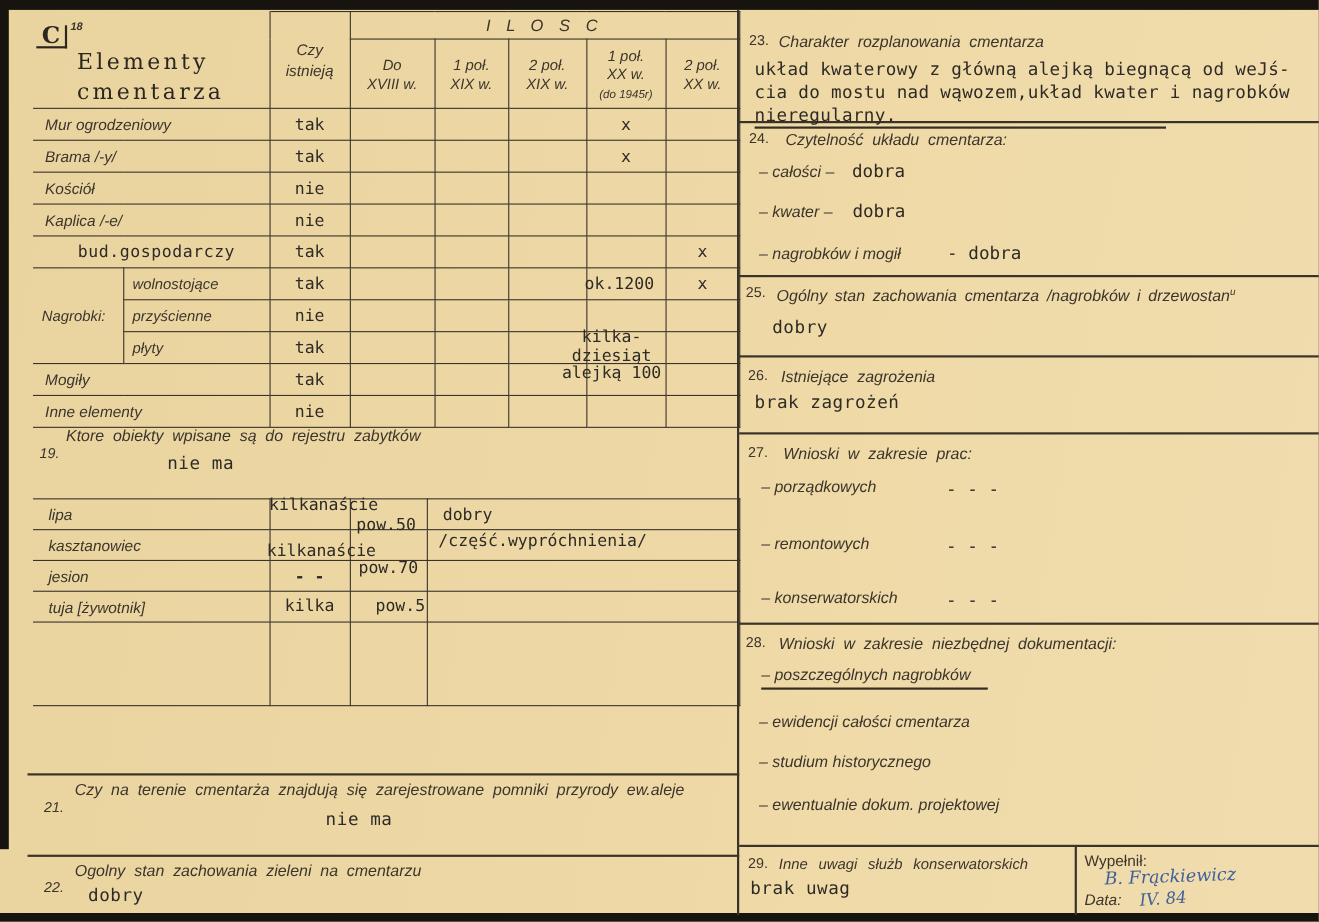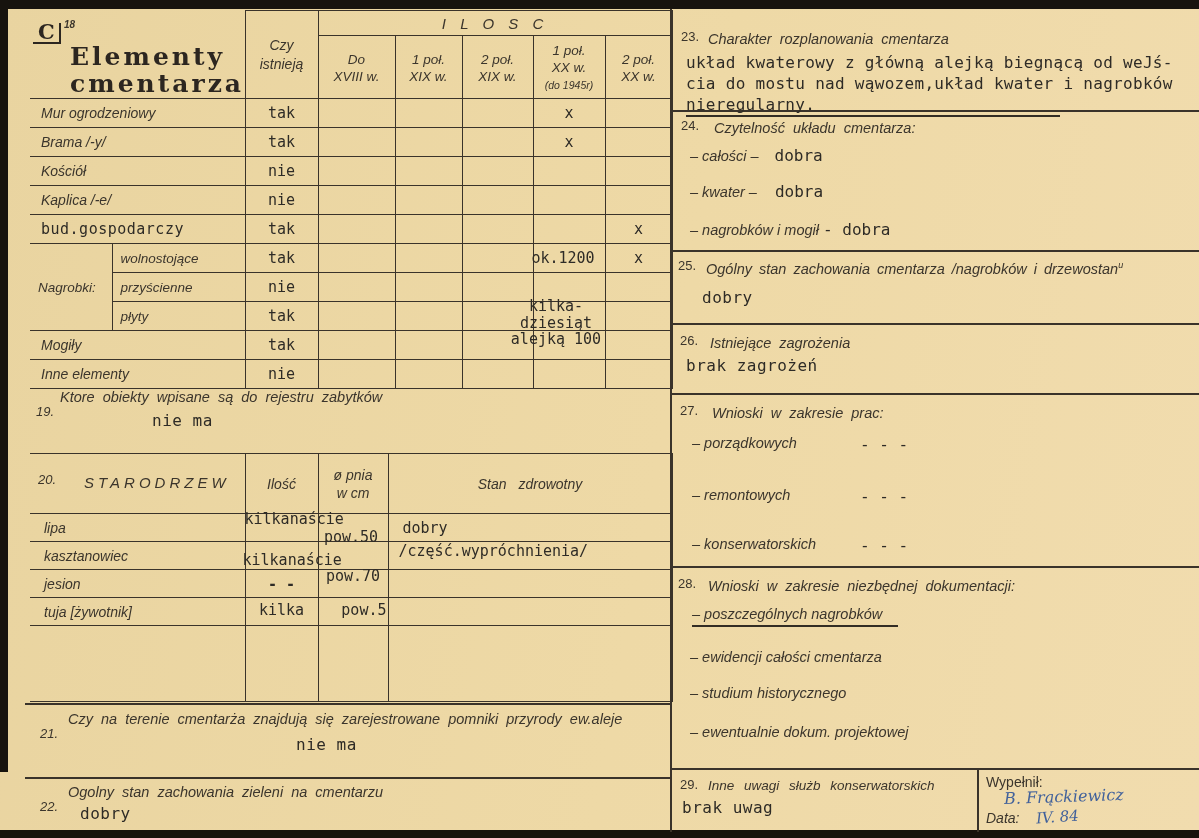--- a/index.html
+++ b/index.html
@@ -6,21 +6,21 @@
   .page{position:relative;width:1199px;height:838px;overflow:hidden;
         background:linear-gradient(100deg,#e9d4a0 0%,#eed9a6 55%,#f1dcae 100%);
         font-family:"Liberation Sans",sans-serif;color:#3b352c;}
   
   .edge{position:absolute;background:#17130e;}
   .edge-top{left:0;top:0;width:1199px;height:9px;}
   .edge-bottom{left:0;top:830px;width:1199px;height:8px;}
   .edge-left{left:0;top:0;width:8px;height:772px;}
   
   .pp{font-family:"Liberation Sans",sans-serif;font-style:italic;color:#3b352c;}
-  .tt{font-family:"DejaVu Sans Mono",monospace;color:#2e2b26;letter-spacing:.5px;}
+  .tt{font-family:"DejaVu Sans Mono",monospace;color:#2e2b26;letter-spacing:.5px;text-align:center;}
   .hh{font-family:"DejaVu Serif",serif;font-style:italic;color:#41619b;}
   .num{font-style:italic;font-size:13px;color:#3b352c;margin-top:14px;}
   
   .hrule{position:absolute;height:0;border-top:2px solid #3a332a;}
   .vrule{position:absolute;width:0;border-left:2px solid #3a332a;}
   
   table.grid{position:absolute;border-collapse:collapse;table-layout:fixed;}
   table.grid td{border:1.6px solid #3a332a;vertical-align:middle;overflow:visible;}
   td.noL{border-left:none!important;}
   td.noT{border-top:none!important;}
@@ -29,21 +29,21 @@
   .el-table td.grp{font-style:italic;font-size:13.5px;padding-left:8px;}
   .el-table td.sub{font-style:italic;font-size:13.5px;padding-left:8px;white-space:nowrap;}
   .el-table td.cc{text-align:center;font-family:"DejaVu Sans Mono",monospace;font-size:15px;color:#2e2b26;}
   .title-cell{position:relative;}
   .corner-frame{position:absolute;left:3px;top:12px;width:26px;height:19px;
                 border-bottom:2px solid #2c2archive620;border-bottom:2px solid #2c2620;border-right:2px solid #2c2620;}
   .corner-letter{position:absolute;left:8px;top:10px;font-family:"DejaVu Serif",serif;
                  font-weight:bold;font-size:21px;color:#2c2620;line-height:1;}
   .corner-num{position:absolute;left:34px;top:8px;font-style:italic;font-size:10px;font-weight:bold;}
   .card-title{position:absolute;left:40px;top:32px;font-family:"DejaVu Serif",serif;
-              font-weight:bold;font-size:25px;letter-spacing:3px;line-height:27px;color:#2c2620;}
+              font-weight:normal;font-size:20px;letter-spacing:3px;line-height:27px;color:#2c2620;}
   .hdr-exists{text-align:center;font-style:italic;font-size:14px;line-height:19px;margin-top:20px;}
   .hdr-ilosc{text-align:center;font-style:italic;font-size:15px;letter-spacing:5px;height:22px;}
   .hdr-period{text-align:center;font-style:italic;font-size:13.5px;line-height:17px;padding-top:2px;}
   .hdr-period .small{font-size:10.5px;line-height:11px;}
   .shiftL{text-indent:-12px;}
   .qty-overlay{position:absolute;left:496px;top:298px;width:120px;text-align:center;
                font-family:"DejaVu Sans Mono",monospace;font-size:15px;line-height:16.5px;color:#2e2b26;}
   
   .st-table{left:30px;top:453px;width:642px;}
   .st-table td{font-size:14px;}
@@ -237,32 +237,20 @@
   </div>
 
   <table class="grid st-table">
     <colgroup>
       <col style="width:215px">
         <col style="width:73px">
         <col style="width:70px">
         <col style="width:284px">
     </colgroup>
     <tbody>
-        <tr style="height:57px">
-      <td class="noL st-hdr">
-        <span class="num st-num">20.</span>
-        <span class="st-title">STARODRZEW</span>
-      </td>
-      <td class="st-col">Ilość</td>
-      <td class="st-col">
-        <span>ø pnia</span><br>
-        <span>w cm</span>
-      </td>
-      <td class="st-col" style="word-spacing:8px">Stan zdrowotny</td>
-    </tr>
     <tr style="height:28px">
       <td class="lbl noL">lipa</td>
       <td style="text-align:center"><span class="tval" style="top:-9px;left:-2px">kilkanaście</span></td>
       <td style="text-align:center"><span class="tval" style="top:9px;left:-2px">pow.50</span></td>
       <td style="padding-left:14px"><span class="tval">dobry</span></td>
     </tr>
     <tr style="height:28px">
       <td class="lbl noL">kasztanowiec</td>
       <td style="text-align:center"><span class="tval" style="top:4px;left:-4px">kilkanaście</span></td>
       <td></td>
@@ -321,21 +309,21 @@
     <div class="ditem" style="position:absolute;left:18px;top:34px">
       <span>– całości –</span>
       <span class="dval" style="margin-left:12px">dobra</span>
     </div>
     <div class="ditem" style="position:absolute;left:18px;top:70px">
       <span>– kwater –</span>
       <span class="dval" style="margin-left:14px">dobra</span>
     </div>
     <div class="ditem" style="position:absolute;left:18px;top:108px">
       <span>– nagrobków i mogił</span>
-      <span class="dval" style="">- dobra</span>
+      <span class="dval" style="margin-left:38px">- dobra</span>
     </div>
   </div>
 
   <div class="rsec" style="top:252px;height:71px">
     <span class="snum" style="left:6px;top:6px">25.</span>
     <span class="slabel" style="left:34px;top:8px;word-spacing:3px">
       <span>Ogólny stan zachowania cmentarza /nagrobków i drzewostan</span><span class="sup">u</span>
     </span>
     <span class="val" style="position:absolute;left:30px;top:36px">dobry</span>
   </div>

